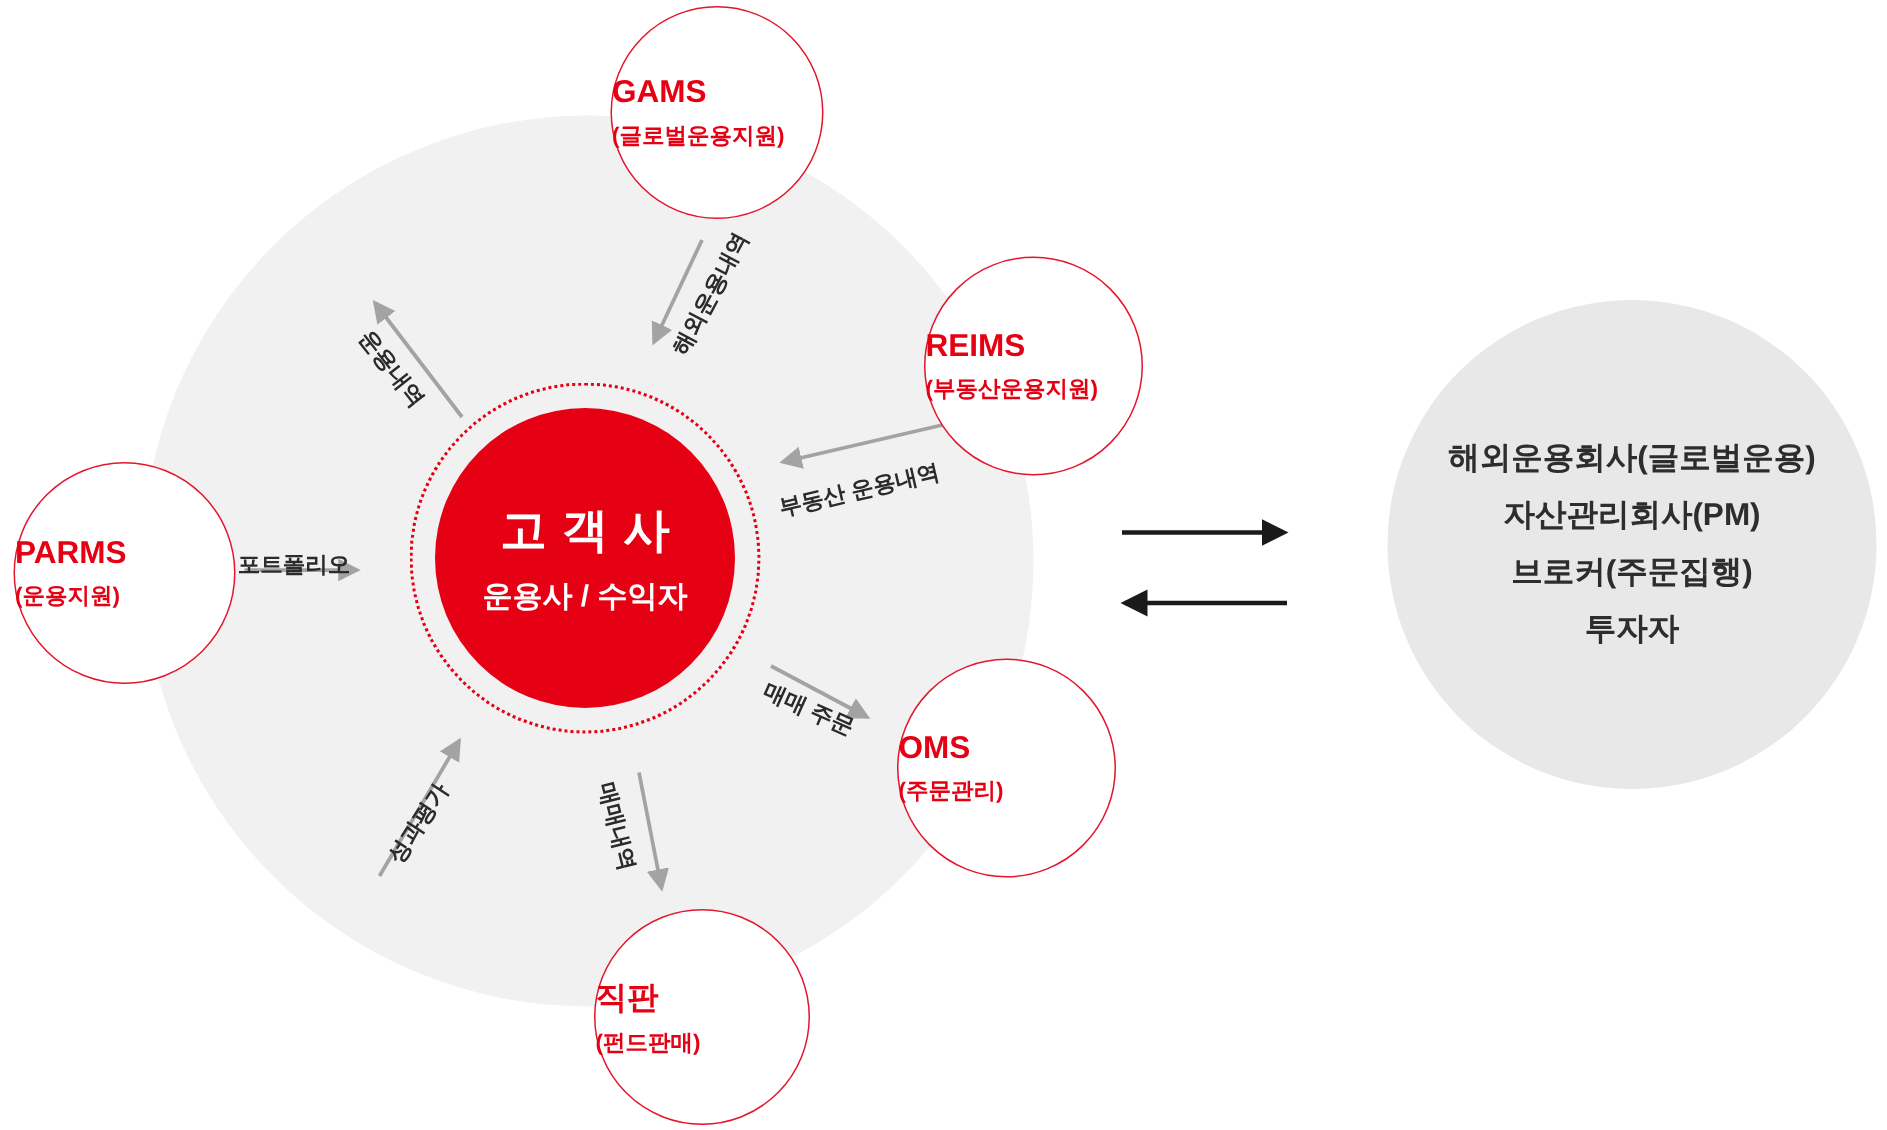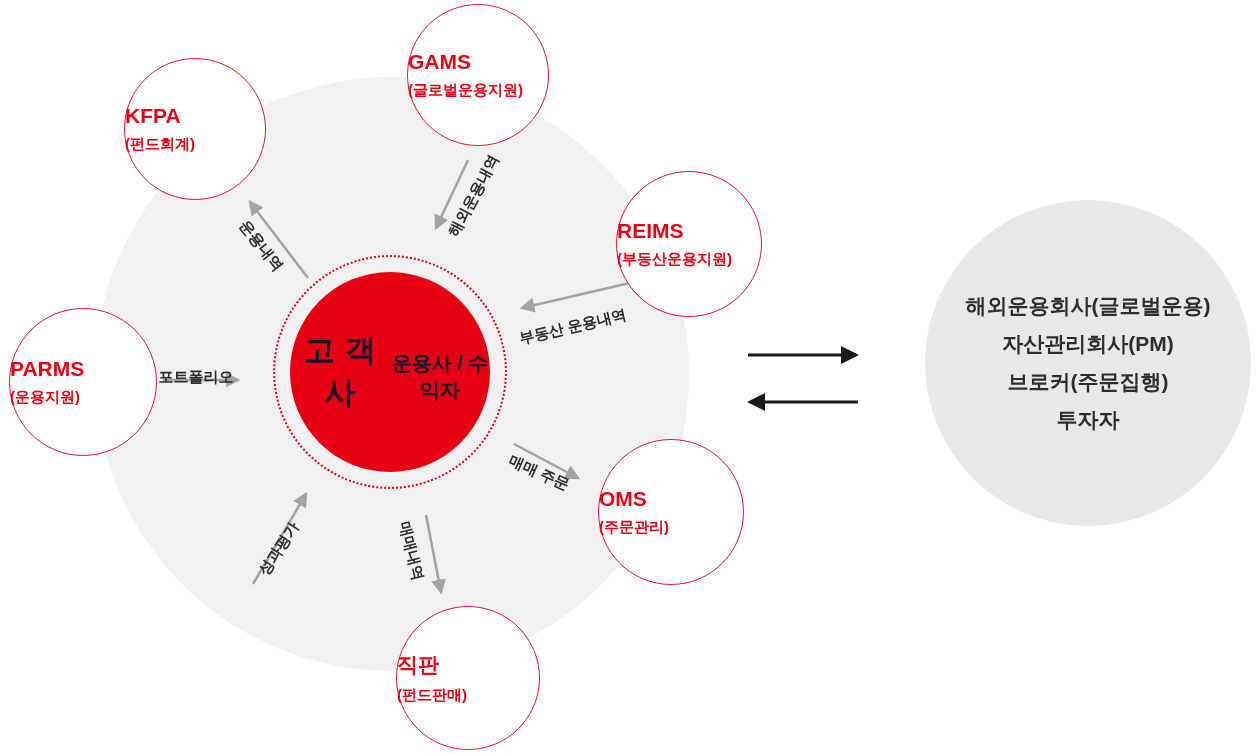--- a/index.html
+++ b/index.html
@@ -15,22 +15,22 @@
 
   svg.arrows{position:absolute;left:0;top:0;width:1258px;height:753px;z-index:2;}
   svg.arrows line.g{stroke:var(--arrow-gray);stroke-width:2.5;}
   svg.arrows line.b{stroke:var(--arrow-black);stroke-width:3;}
   #ah-gray path{fill:var(--arrow-gray);}
   #ah-black path{fill:var(--arrow-black);}
 
   .ring{position:absolute;left:273px;top:255px;width:234px;height:234px;border-radius:50%;
     border:2.5px dotted var(--red);z-index:3;}
   .hub{position:absolute;left:290px;top:272px;width:200px;height:200px;border-radius:50%;
-    background:var(--red);z-index:4;display:flex;align-items:center;
-    justify-content:center;color:#0f172a;text-align:center;}
+    background:var(--red);z-index:4;display:flex;flex-direction:column;align-items:center;
+    justify-content:center;color:#ffffff;text-align:center;}
   .hub-title{font-size:31px;font-weight:700;letter-spacing:10px;padding-left:10px;}
   .hub-sub{font-size:20px;font-weight:700;margin-top:9px;}
 
   .sat{position:absolute;border-radius:50%;background:#fff;border:1.5px solid var(--red-border);
     z-index:5;display:flex;flex-direction:column;align-items:flex-start;justify-content:center;
     text-align:center;color:var(--red);}
   .sat-name{font-size:21px;font-weight:700;}
   .sat-desc{font-size:15px;font-weight:700;margin-top:7px;}
 
   .flow-label{position:absolute;z-index:3;font-size:15px;font-weight:700;color:var(--label-text);
@@ -73,24 +73,20 @@
 
   <div class="hub">
     <div class="hub-title">고객사</div>
     <div class="hub-sub">운용사 / 수익자</div>
   </div>
 
   <div class="sat" style="left:407px;top:4px;width:142px;height:142px">
     <div class="sat-name">GAMS</div>
     <div class="sat-desc">(글로벌운용지원)</div>
   </div>
-  <div class="sat" style="left:124px;top:58px;width:142px;height:142px">
-    <div class="sat-name">KFPA</div>
-    <div class="sat-desc">(펀드회계)</div>
-  </div>
   <div class="sat" style="left:616px;top:171px;width:146px;height:146px">
     <div class="sat-name">REIMS</div>
     <div class="sat-desc">(부동산운용지원)</div>
   </div>
   <div class="sat" style="left:9px;top:308px;width:148px;height:148px">
     <div class="sat-name">PARMS</div>
     <div class="sat-desc">(운용지원)</div>
   </div>
   <div class="sat" style="left:598px;top:439px;width:146px;height:146px">
     <div class="sat-name">OMS</div>

